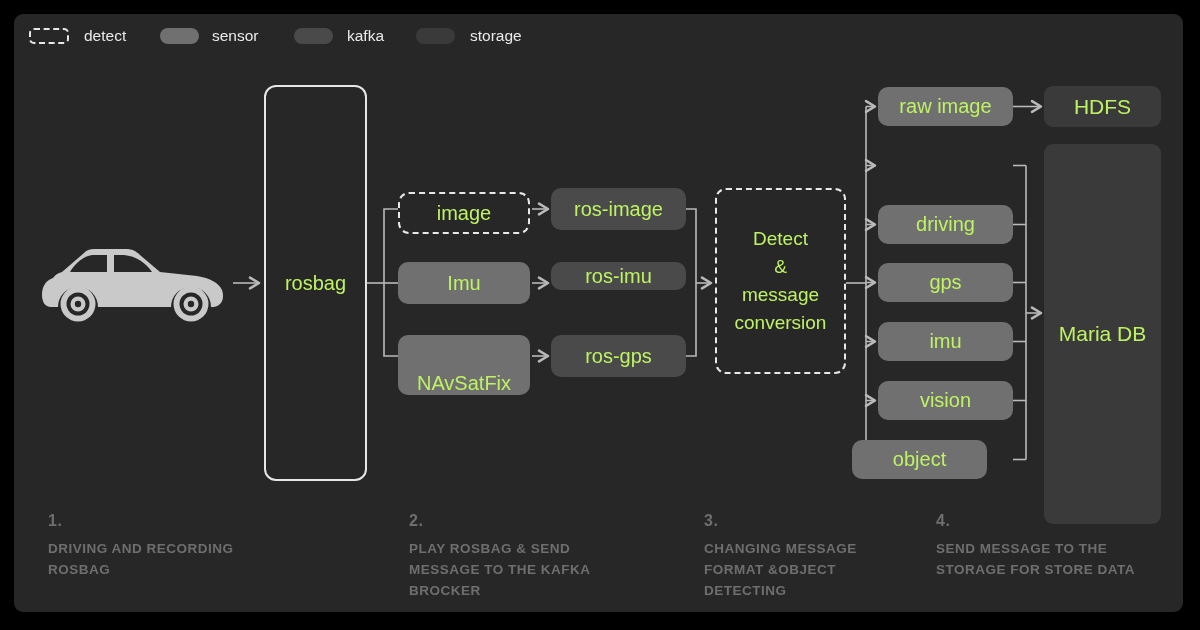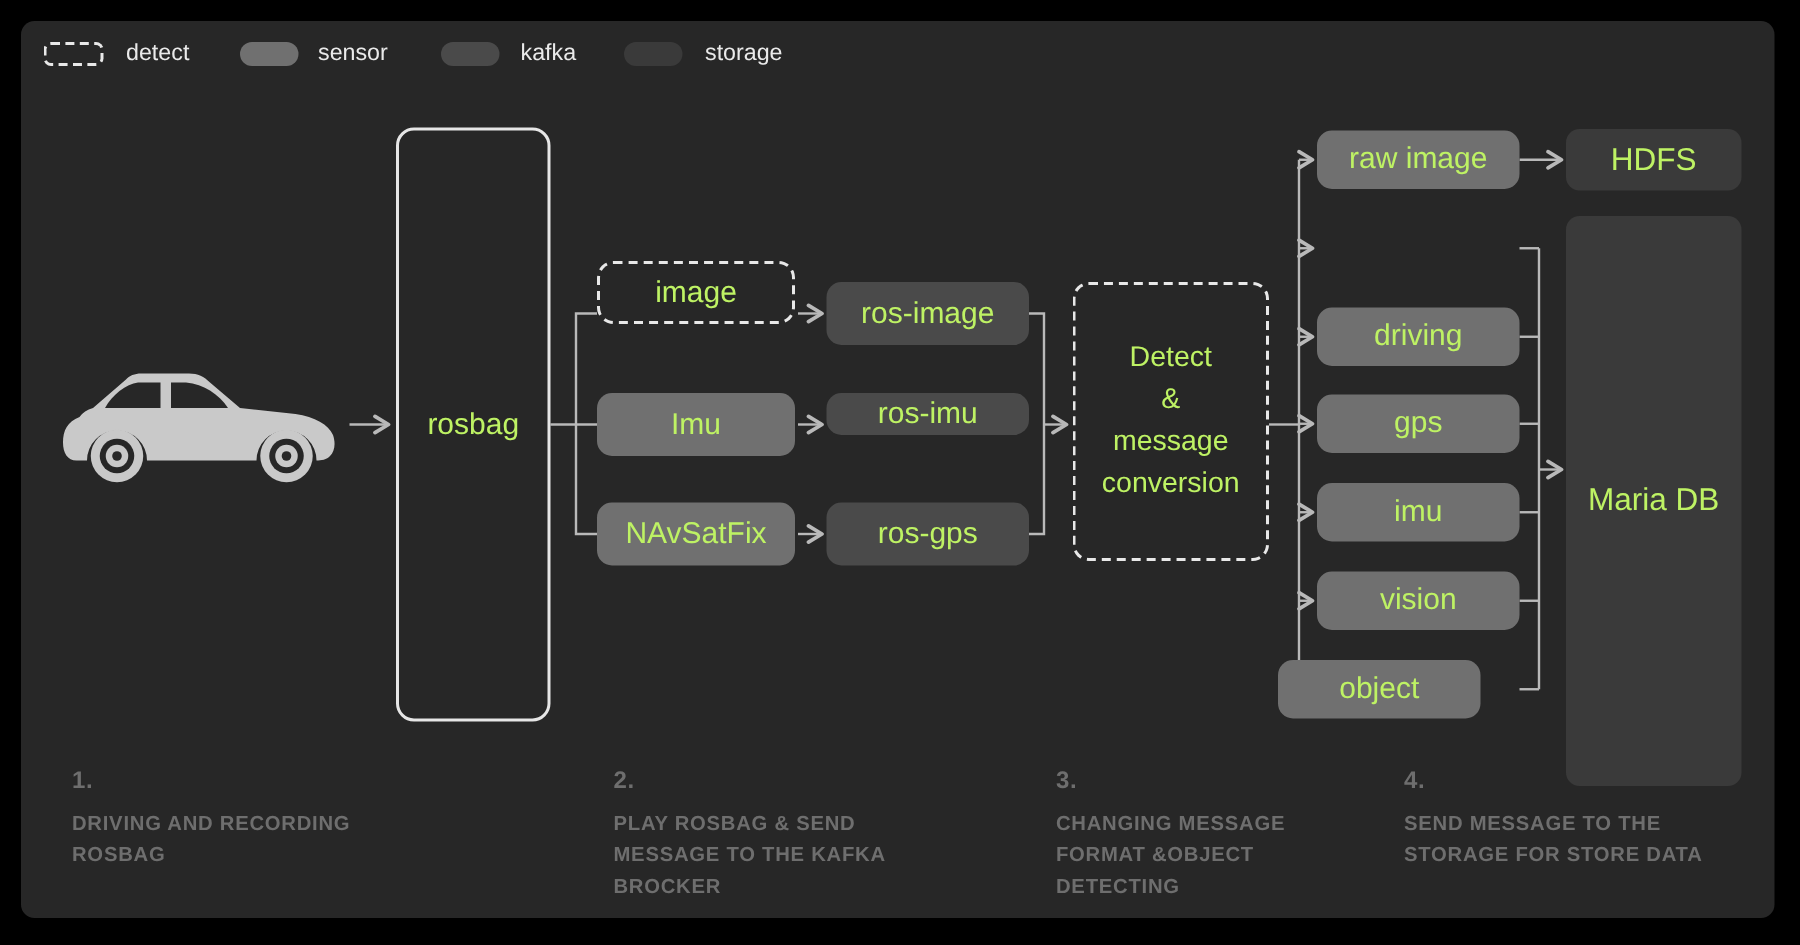--- a/index.html
+++ b/index.html
@@ -119,27 +119,27 @@
       <circle cx="151" cy="59" r="11.5" fill="#272727"></circle>
       <circle cx="151" cy="59" r="7.5" fill="#c9c9c9"></circle>
       <circle cx="151" cy="59" r="3.2" fill="#272727"></circle>
     </svg>
   </div>
 
   <div class="node outline" style="left:264px; top:85px; width:103px; height:396px;">
     <span>rosbag</span>
   </div>
 
-  <div class="node dashed" style="left:398px; top:174px; width:132px; height:42px;">
+  <div class="node dashed" style="left:398px; top:192px; width:132px; height:42px;">
     <span>image</span>
   </div>
   <div class="node fill-sensor" style="left:398px; top:262px; width:132px; height:42px;">
     <span>Imu</span>
   </div>
-  <div class="node fill-sensor" style="left:398px; top:335px; width:132px; height:42px;">
+  <div class="node fill-sensor" style="left:398px; top:335px; width:132px; height:60px;align-items:flex-end;">
     <span>NAvSatFix</span>
   </div>
 
   <div class="node fill-kafka" style="left:551px; top:188px; width:135px; height:42px;text-align:center;">
     <span>ros-image</span>
   </div>
   <div class="node fill-kafka" style="left:551px; top:262px; width:135px; height:28px;">
     <span>ros-imu</span>
   </div>
   <div class="node fill-kafka" style="left:551px; top:335px; width:135px; height:42px;">

